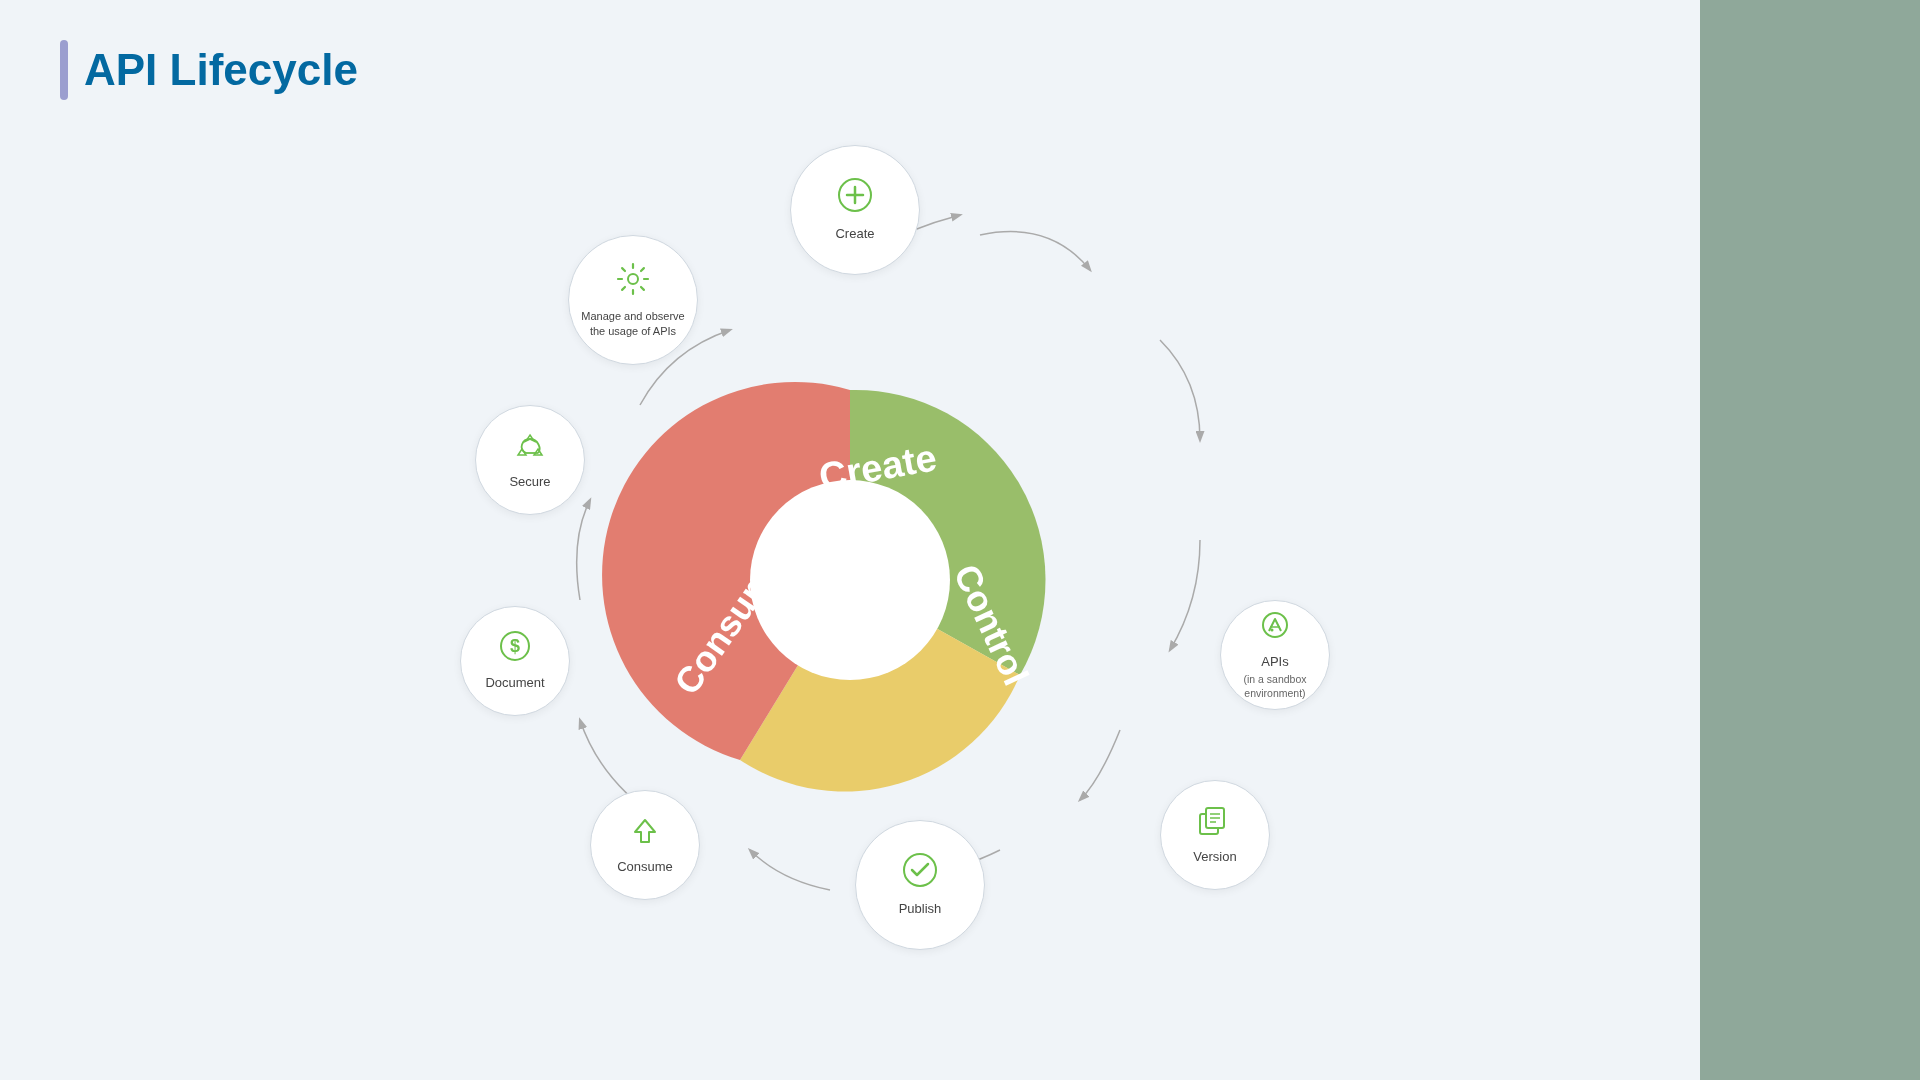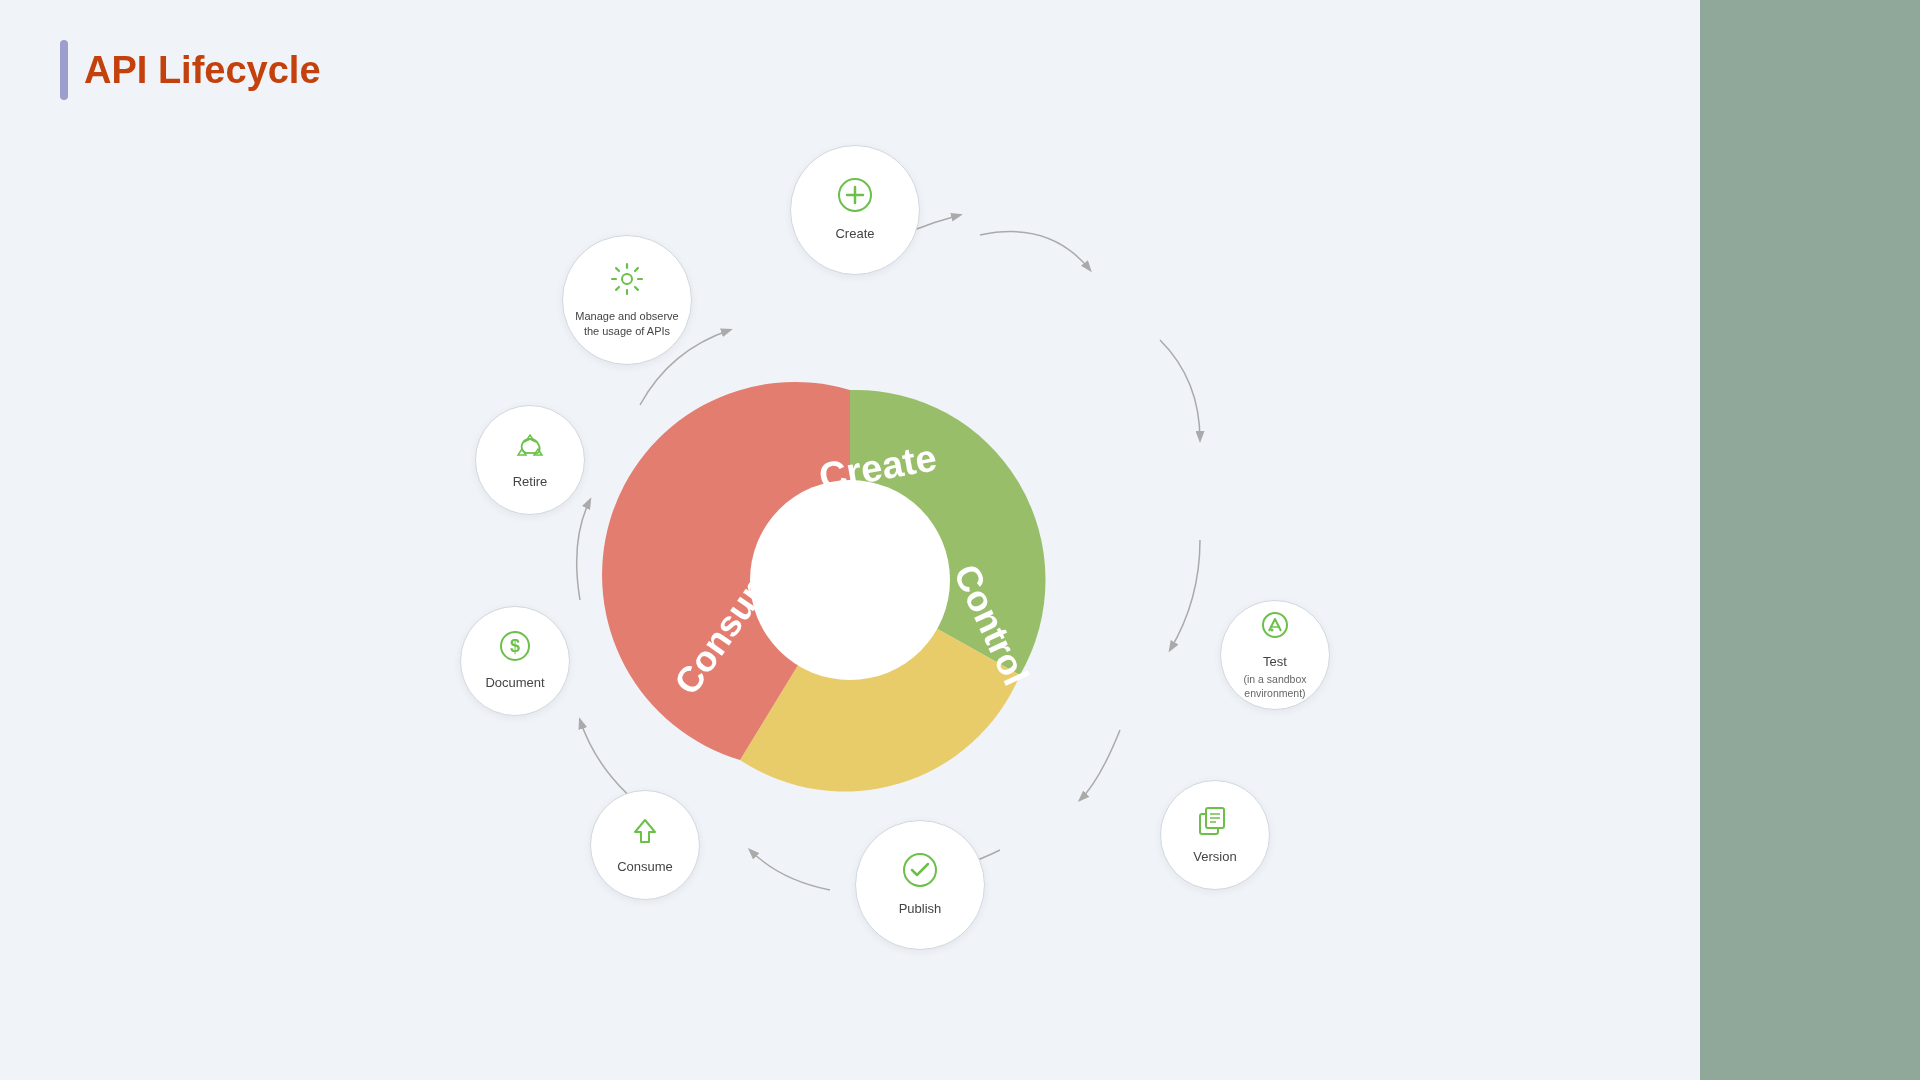--- a/index.html
+++ b/index.html
@@ -27,23 +27,23 @@
       gap: 16px;
       margin-bottom: 40px;
     }
     .title-accent {
       width: 8px;
       height: 60px;
       background: #9b9ecf;
       border-radius: 4px;
     }
     .page-title {
-      font-size: 38px;
+      font-size: 44px;
       font-weight: 800;
-      color: #c2410c;
+      color: #0369a1;
     }
     .diagram-container {
       position: relative;
       width: 1100px;
       height: 880px;
       margin: 0 auto;
     }
     
     .node {
       position: absolute;
@@ -155,21 +155,21 @@
 
     <div class="node" style="left: 920px; top: 460px;">
       <div class="node-icon">
         <svg width="32" height="32" viewBox="0 0 32 32" fill="none">
           <circle cx="16" cy="16" r="12" stroke="#6cc04a" stroke-width="2"></circle>
           <path d="M10 22 L16 10 L22 22" stroke="#6cc04a" stroke-width="2" fill="none" stroke-linejoin="round"></path>
           <line x1="11" y1="18" x2="21" y2="18" stroke="#6cc04a" stroke-width="1.5"></line>
           <circle cx="13" cy="21" r="1.5" fill="#6cc04a"></circle>
         </svg>
       </div>
-      <span class="node-label">Test</span>
+      <span class="node-label">APIs</span>
       <span class="node-sublabel">(in a sandbox<br>environment)</span>
     </div>
 
     <div class="node" style="left: 860px; top: 640px;">
       <div class="node-icon">
         <svg width="34" height="32" viewBox="0 0 34 32" fill="none">
           <rect x="2" y="10" width="18" height="20" rx="2" stroke="#6cc04a" stroke-width="2"></rect>
           <rect x="8" y="4" width="18" height="20" rx="2" stroke="#6cc04a" stroke-width="2" fill="white"></rect>
           <line x1="12" y1="10" x2="22" y2="10" stroke="#6cc04a" stroke-width="1.5"></line>
           <line x1="12" y1="14" x2="22" y2="14" stroke="#6cc04a" stroke-width="1.5"></line>
@@ -212,24 +212,24 @@
       <div class="node-icon">
         <svg width="32" height="32" viewBox="0 0 32 32" fill="none">
           <path d="M16 6 L20 12 L16 10 L12 12 Z" stroke="#6cc04a" stroke-width="1.5" fill="none"></path>
           <path d="M24 20 L28 26 L20 26 Z" stroke="#6cc04a" stroke-width="1.5" fill="none"></path>
           <path d="M8 20 L4 26 L12 26 Z" stroke="#6cc04a" stroke-width="1.5" fill="none"></path>
           <path d="M16 10 C 24 10 28 20 24 24" stroke="#6cc04a" stroke-width="1.8" fill="none"></path>
           <path d="M24 24 L12 24" stroke="#6cc04a" stroke-width="1.8" fill="none"></path>
           <path d="M12 24 C 4 20 8 10 16 10" stroke="#6cc04a" stroke-width="1.8" fill="none"></path>
         </svg>
       </div>
-      <span class="node-label">Retire</span>
-    </div>
-
-    <div class="node" style="left: 262px; top: 95px; width: 130px; height: 130px;">
+      <span class="node-label">Secure</span>
+    </div>
+
+    <div class="node" style="left: 268px; top: 95px; width: 130px; height: 130px;">
       <div class="node-icon">
         <svg width="34" height="34" viewBox="0 0 34 34" fill="none">
           <circle cx="17" cy="17" r="5" stroke="#6cc04a" stroke-width="2"></circle>
           <path d="M17 2 L17 6 M17 28 L17 32 M2 17 L6 17 M28 17 L32 17 M6.1 6.1 L9 9 M25 25 L27.9 27.9 M27.9 6.1 L25 9 M9 25 L6.1 27.9" stroke="#6cc04a" stroke-width="2.2" stroke-linecap="round"></path>
         </svg>
       </div>
       <span class="node-label" style="font-size:11px; padding: 0 6px;">Manage and observe<br>the usage of APIs</span>
     </div>
 
   </div>

